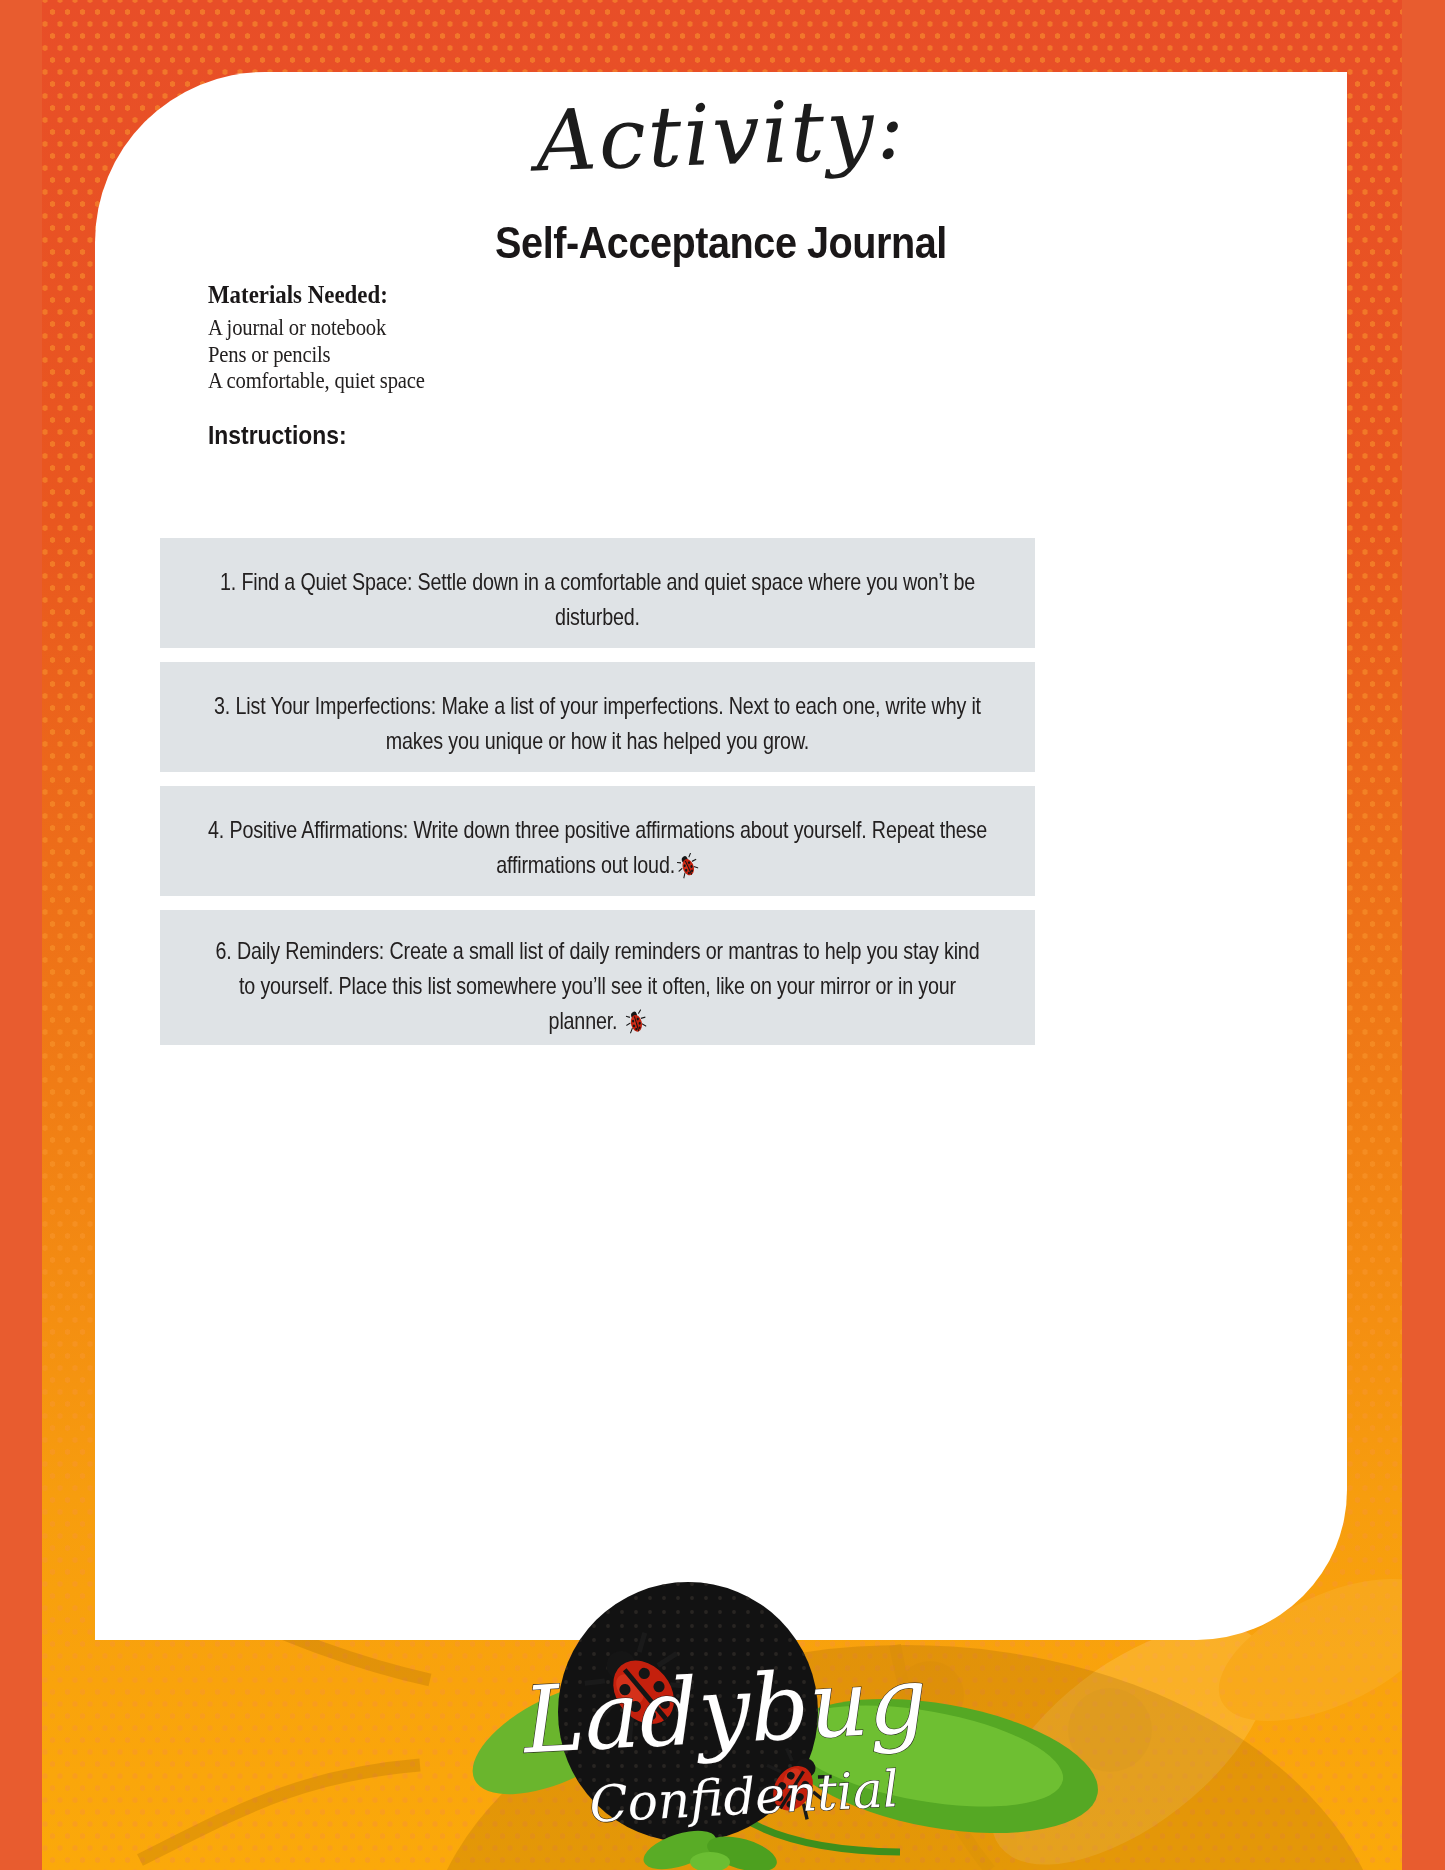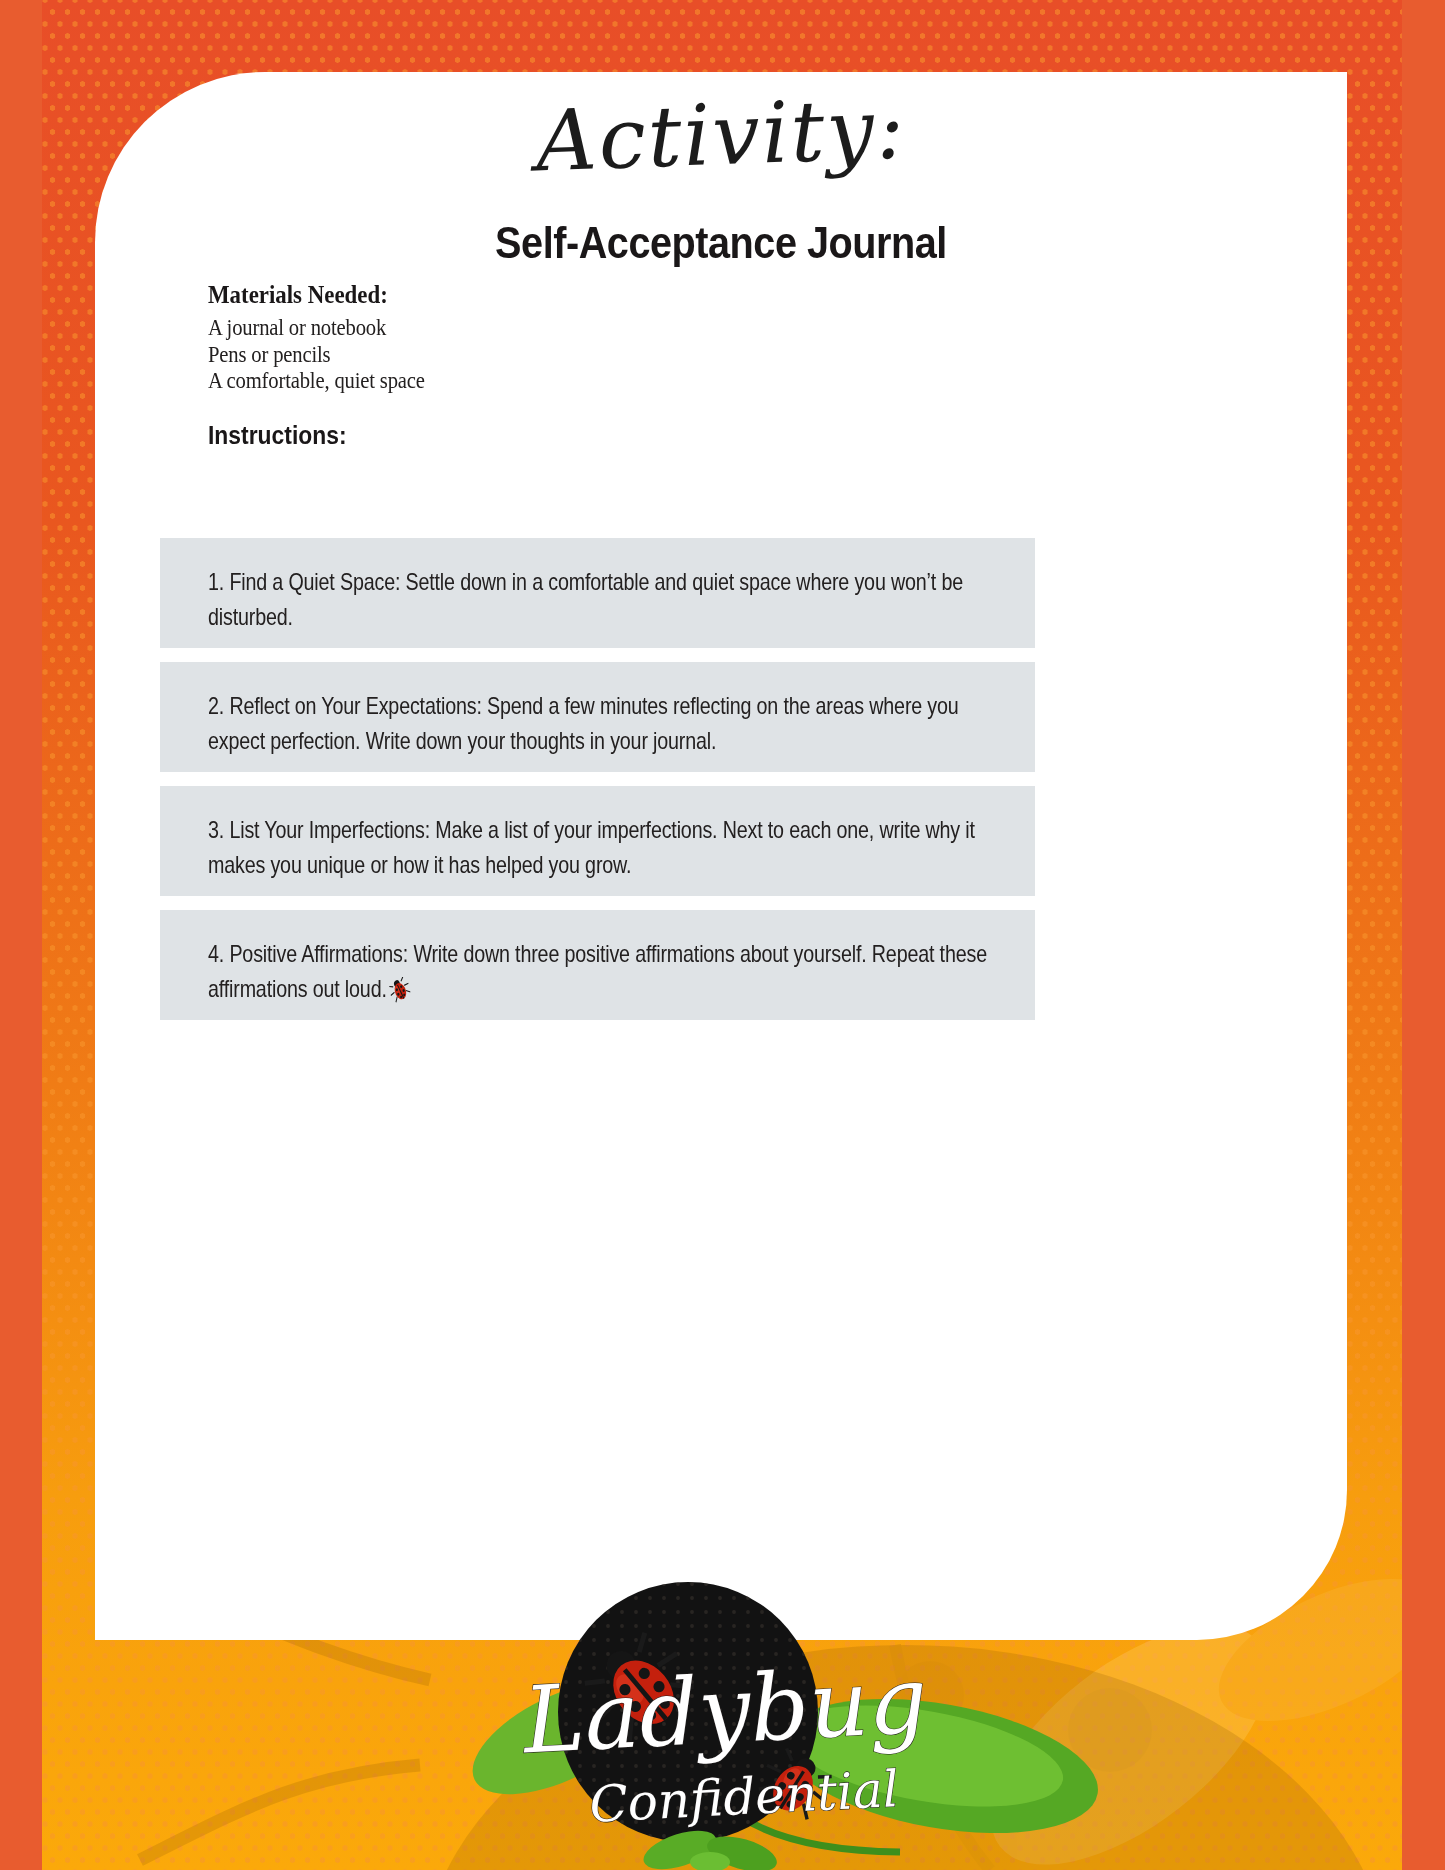--- a/index.html
+++ b/index.html
@@ -40,21 +40,21 @@
     transform:scaleX(.88);transform-origin:0 50%;white-space:nowrap;margin:0 0 4px 0;
   }
   .plain-line{
     font-size:24px;line-height:26.5px;letter-spacing:-.2px;
     transform:scaleX(.86);transform-origin:0 50%;white-space:nowrap;margin:0;
   }
   .instructions-heading{top:348px;}
   .steps{position:absolute;left:65px;top:466px;width:875px;}
   .step-box{
     background:#DFE3E6;width:875px;height:110px;margin-bottom:14px;
-    box-sizing:border-box;padding:26px 8px 0 48px;overflow:hidden;
+    box-sizing:border-box;padding:26px 8px 0 48px;overflow:hidden;text-align:center;
   }
   .step-box.tall{height:135px;padding-top:23px;}
   .step-text{
     margin:0;width:950px;font-size:24px;line-height:35px;letter-spacing:-.2px;
     transform:scaleX(.82);transform-origin:0 0;color:#232020;
   }
   .bug-sm{width:26px;height:26px;vertical-align:-6px;margin-left:3px;}
   .followup{top:1248px;}
   .logo{position:absolute;left:380px;top:1566px;width:720px;height:304px;}
   .logo-script{font-family:"DejaVu Serif",serif;font-style:italic;fill:#ffffff;
@@ -119,28 +119,30 @@
       <p class="plain-line">A comfortable, quiet space</p>
     </div>
 
     <p class="sec-heading content-left instructions-heading">Instructions:</p>
 
     <div class="steps">
       <div class="step-box">
         <p class="step-text"><span>1. Find a Quiet Space: Settle down in a comfortable and quiet space where you won’t be disturbed.</span></p>
       </div>
       <div class="step-box">
-        <p class="step-text"><span>2. Reflect on Your Expectations: Spend a few minutes reflecting on the areas where you expect perfection. Write down your thoughts in your journal.</span></p>
-      </div>
-      <div class="step-box">
         <p class="step-text"><span>3. List Your Imperfections: Make a list of your imperfections. Next to each one, write why it makes you unique or how it has helped you grow.</span></p>
       </div>
       <div class="step-box">
         <p class="step-text"><span>4. Positive Affirmations: Write down three positive affirmations about yourself. Repeat these affirmations out loud.</span><svg class="bug-sm" viewBox="-19 -19 38 38">
               <use href="#bugdef" transform="rotate(-30)"></use>
+            </svg></p>
+      </div>
+      <div class="step-box tall">
+        <p class="step-text"><span>6. Daily Reminders: Create a small list of daily reminders or mantras to help you stay kind to yourself. Place this list somewhere you’ll see it often, like on your mirror or in your planner. </span><svg class="bug-sm" viewBox="-19 -19 38 38">
+              <use href="#bugdef" transform="rotate(-20)"></use>
             </svg></p>
       </div>
     </div>
 
 
   </div>
 
   <svg class="logo" viewBox="0 0 720 304">
     <defs>
       <pattern id="logoDots" width="14" height="14" patternUnits="userSpaceOnUse">

